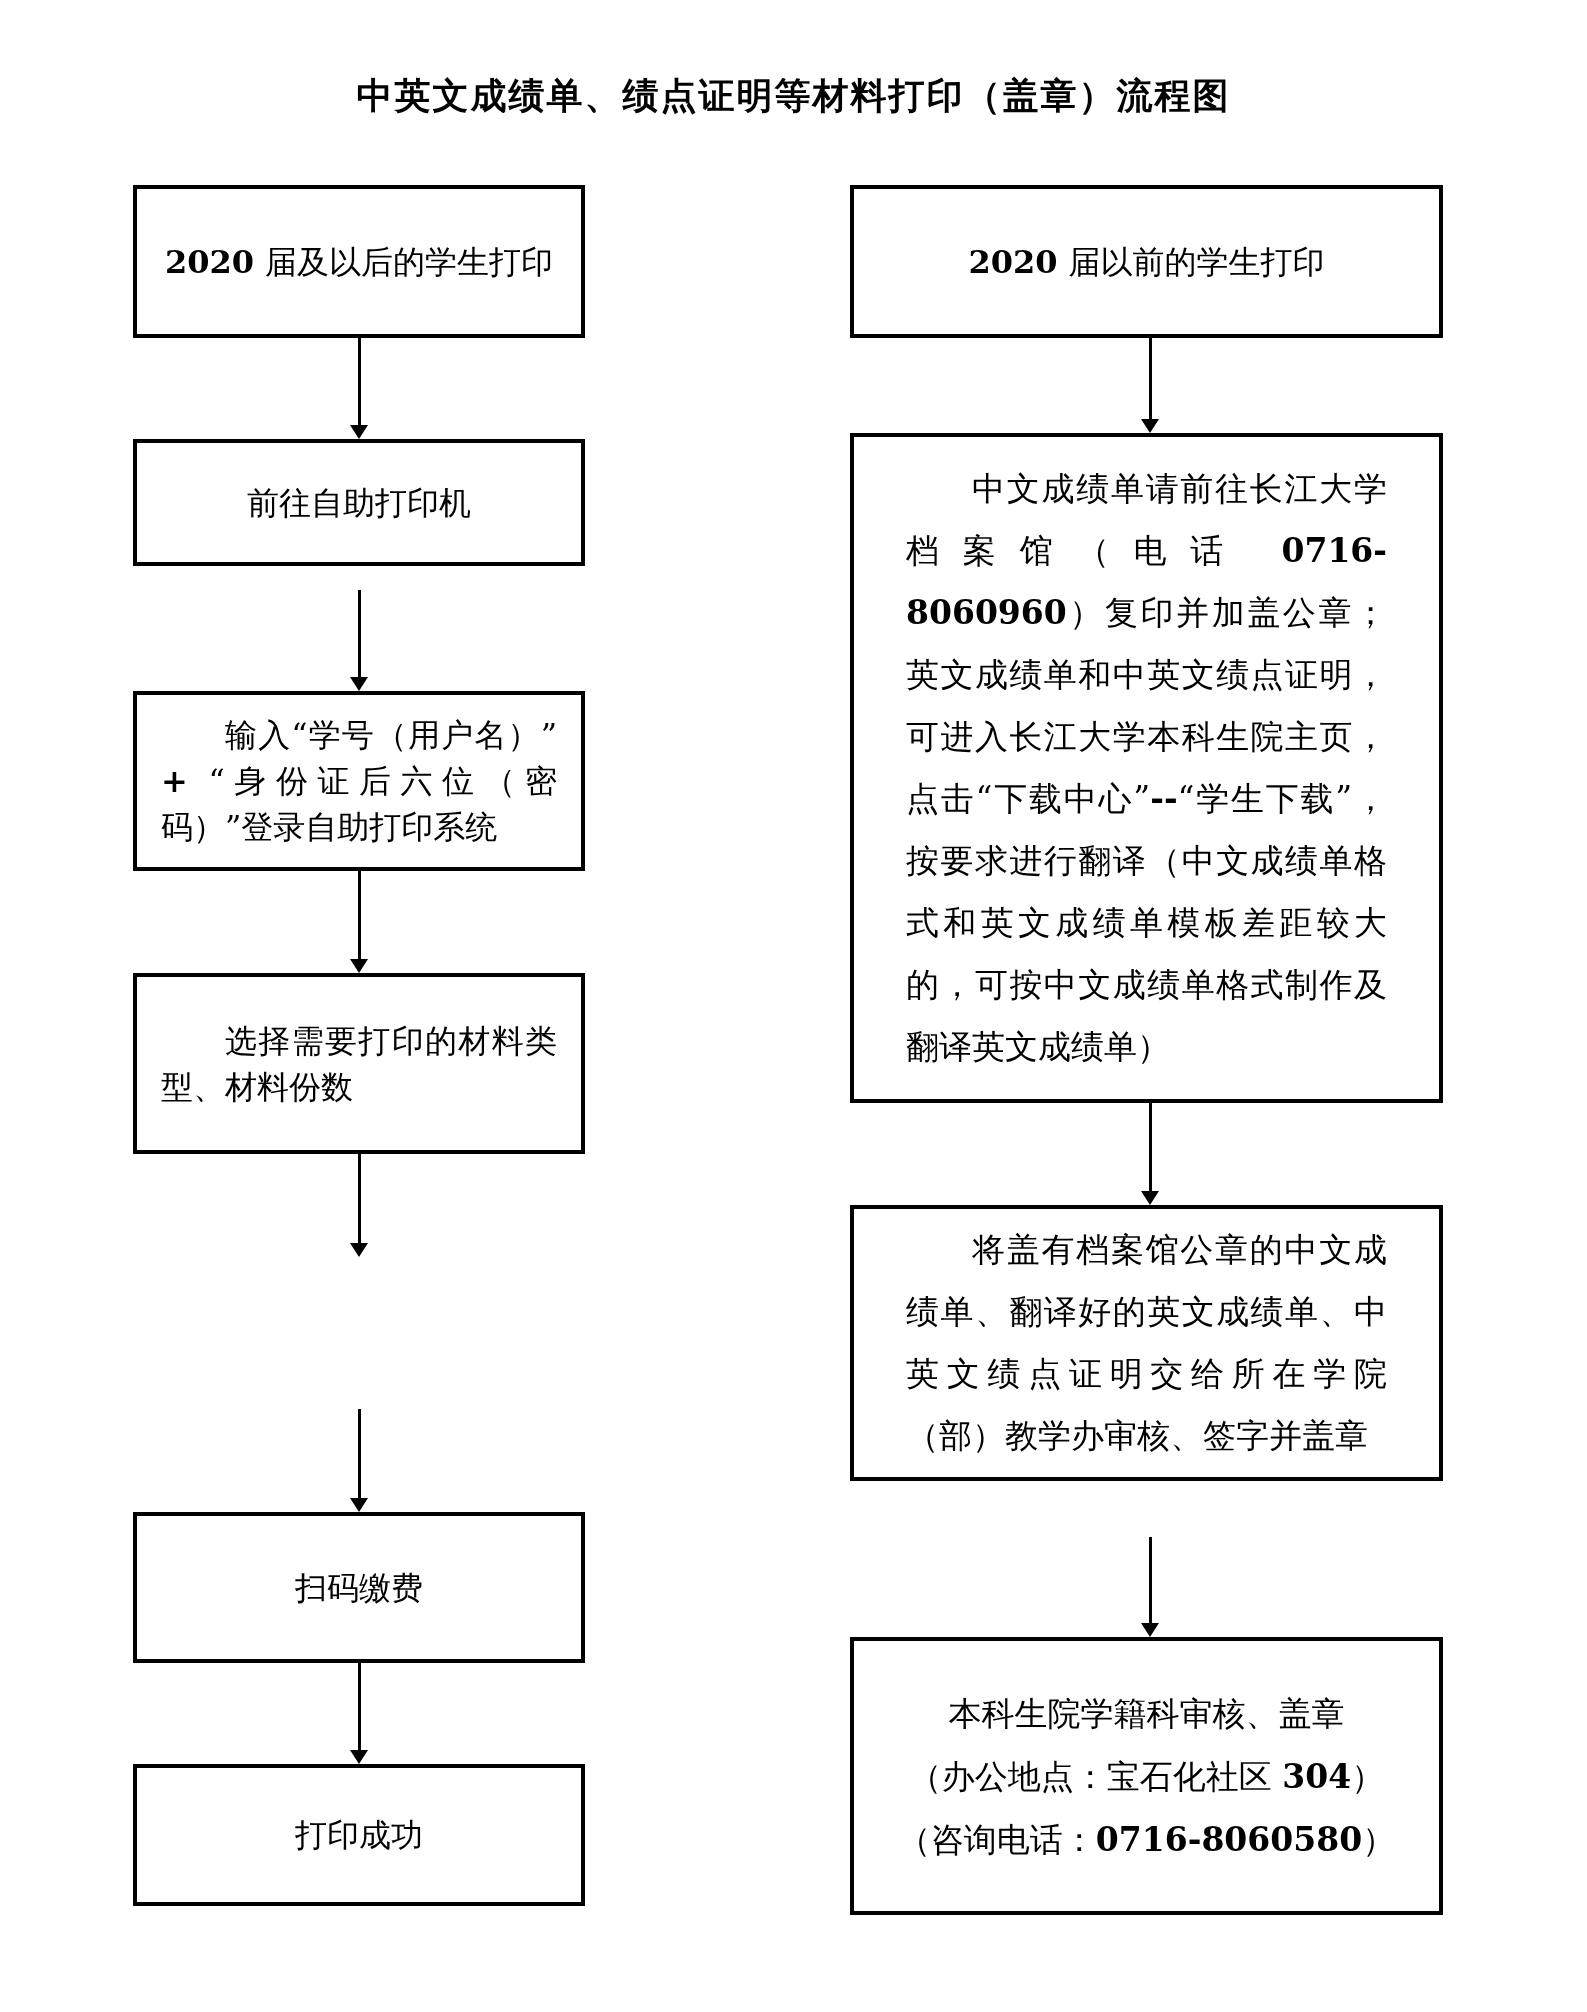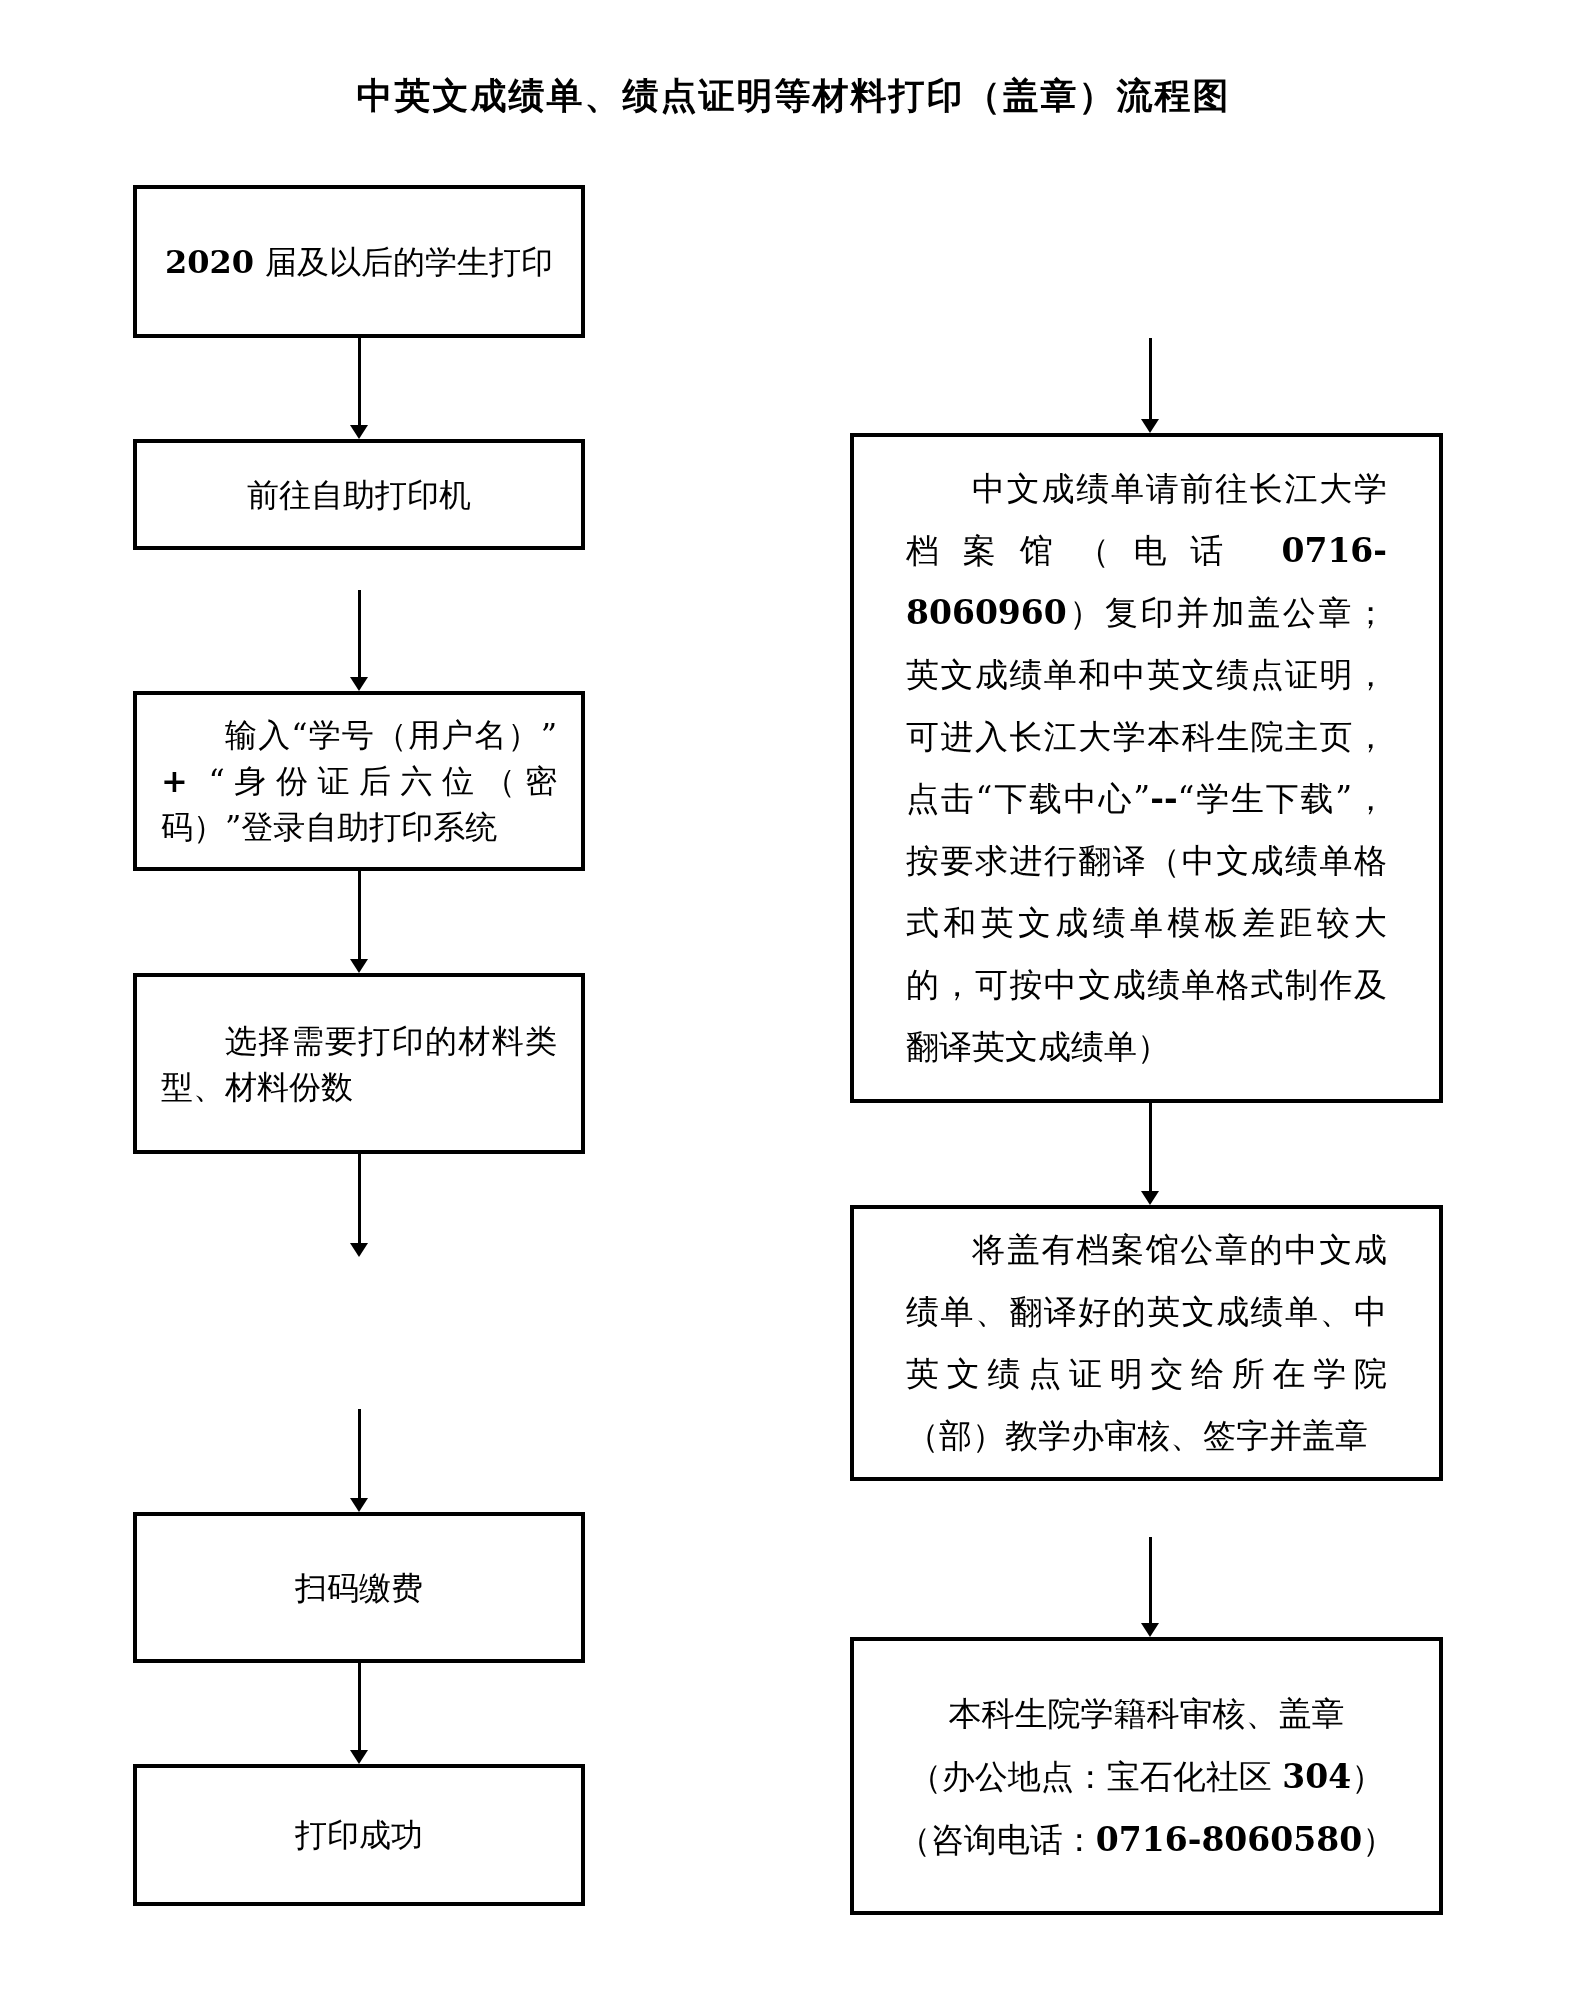--- a/index.html
+++ b/index.html
@@ -71,21 +71,21 @@
     <div class="box-inner">
         <div class="tline t-center"><b>2020 </b><span>届及以后的学生打印</span></div>
       </div>
   </div>
 
   <div class="arrow" style="left:349px;top:338px;height:101px;">
     <div class="shaft"></div>
     <div class="head"></div>
   </div>
 
-  <div class="box lbox" style="left:133px;top:439px;width:452px;height:111px;">
+  <div class="box lbox" style="left:133px;top:439px;width:452px;height:127px;">
     <div class="box-inner">
         <div class="tline t-center"><span>前往自助打印机</span></div>
       </div>
   </div>
 
   <div class="arrow" style="left:349px;top:590px;height:101px;">
     <div class="shaft"></div>
     <div class="head"></div>
   </div>
 
@@ -127,20 +127,25 @@
     <div class="shaft"></div>
     <div class="head"></div>
   </div>
 
   <div class="box lbox" style="left:133px;top:1764px;width:452px;height:142px;">
     <div class="box-inner">
         <div class="tline t-center"><span>打印成功</span></div>
       </div>
   </div>
 
+  <div class="box lbox" style="left:850px;top:185px;width:593px;height:153px;">
+    <div class="box-inner">
+        <div class="tline t-center"><b>2020 </b><span>届以前的学生打印</span></div>
+      </div>
+  </div>
 
   <div class="arrow" style="left:1140px;top:338px;height:95px;">
     <div class="shaft"></div>
     <div class="head"></div>
   </div>
 
   <div class="box rbox" style="left:850px;top:433px;width:593px;height:670px;">
     <div class="box-inner">
         <div class="tline t-justify t-indent"><span>中文成绩单请前往长江大学档案馆（电话 </span><b>0716-8060960</b><span>）复印并加盖公章；英文成绩单和中英文绩点证明，可进入长江大学本科生院主页，点击“下载中心”</span><b>--</b><span>“学生下载”，按要求进行翻译（中文成绩单格式和英文成绩单模板差距较大的，可按中文成绩单格式制作及翻译英文成绩单）</span></div>
       </div>

